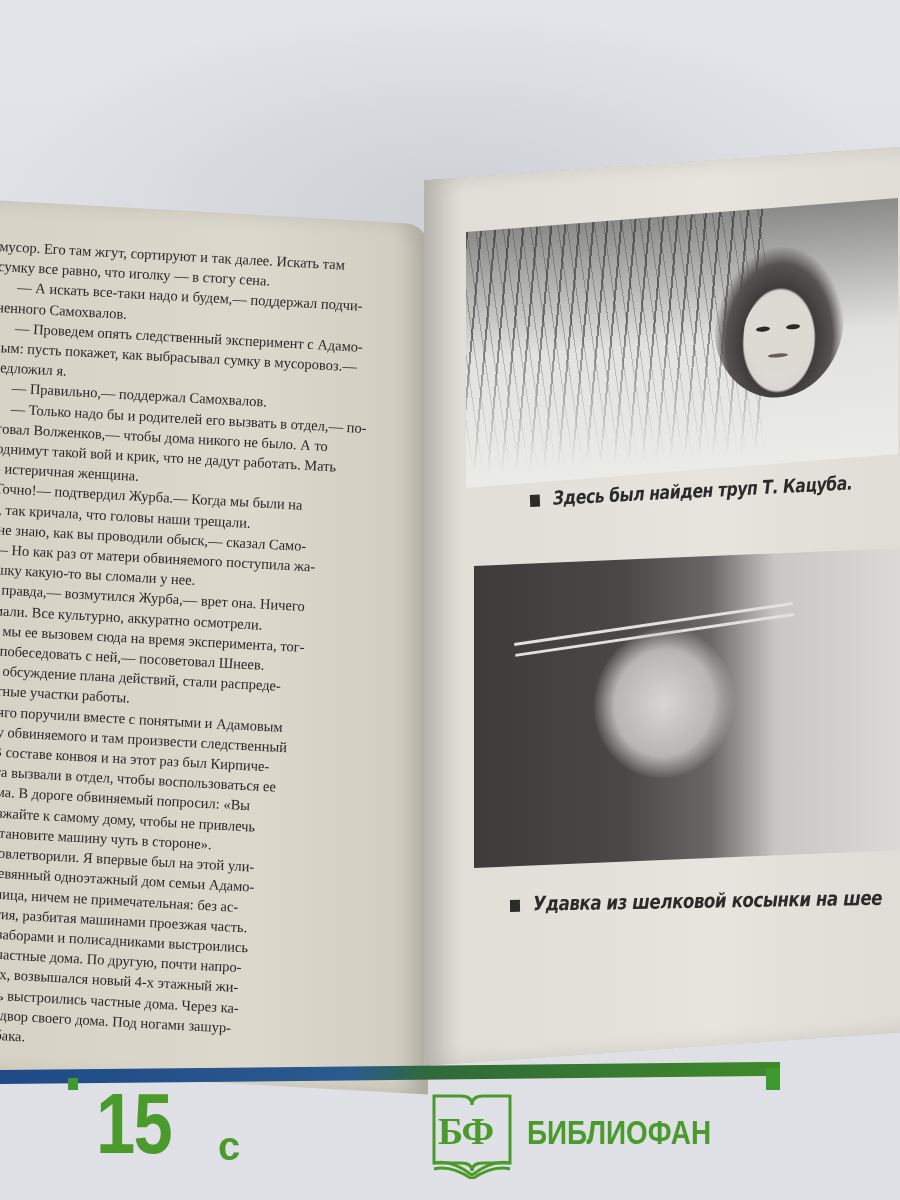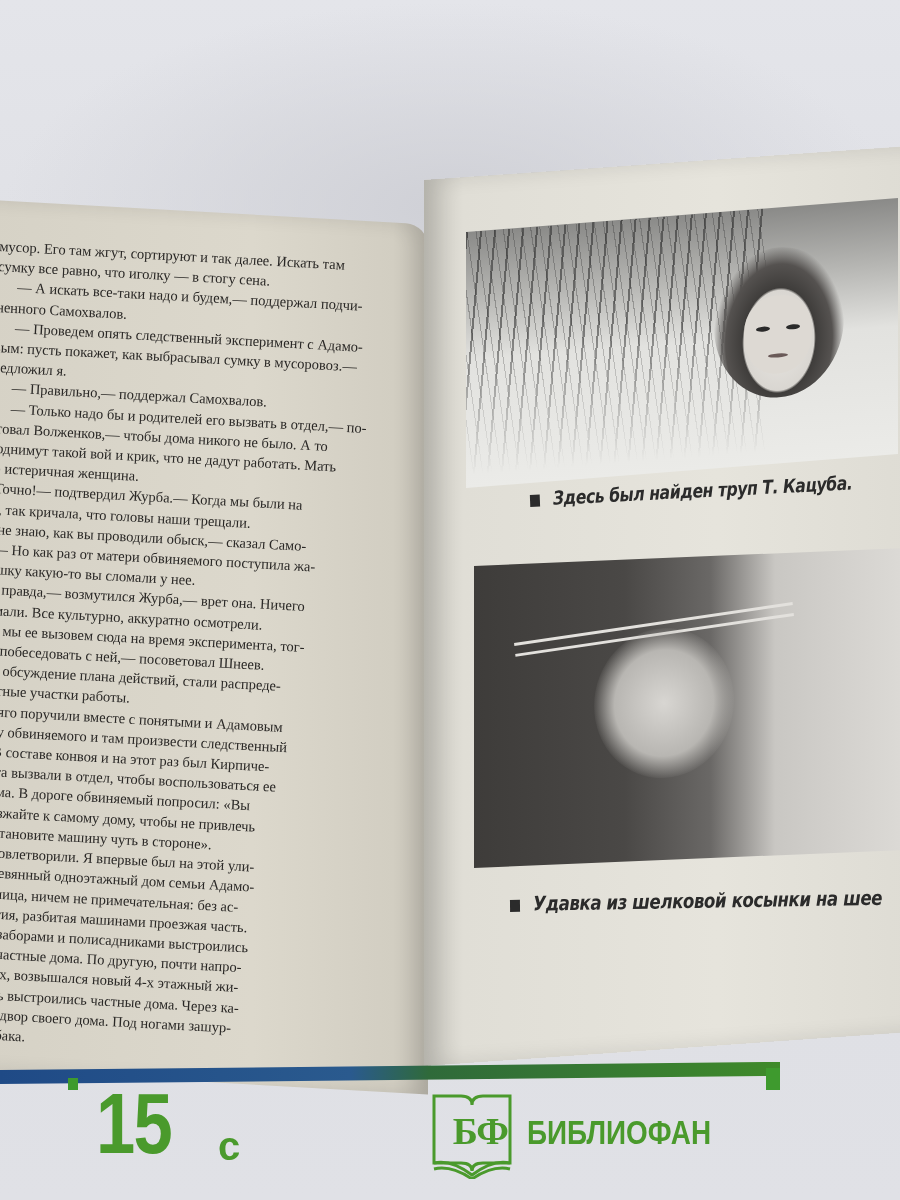--- a/index.html
+++ b/index.html
@@ -111,21 +111,21 @@
   }
   .price-unit {
     position: absolute; left: 218px; top: 1126px;
     font-family: "Liberation Sans", "DejaVu Sans", sans-serif; font-weight: bold;
     color: #4a9a2c; font-size: 40px; line-height: 1;
   }
   .logo-book {
     position: absolute; left: 431px; top: 1093px; width: 82px; height: 86px;
   }
   .logo-text-mark {
-    position: absolute; left: 438px; top: 1112px; width: 70px; text-align: right;
+    position: absolute; left: 438px; top: 1112px; width: 70px; text-align: left;
     font-family: "Liberation Serif", "DejaVu Serif", serif; font-weight: bold;
     color: #4a9a2c; font-size: 38px; letter-spacing: -1px; line-height: 1;
   }
   .logo-name {
     position: absolute; left: 527px; top: 1115px;
     font-family: "Liberation Sans", "DejaVu Sans", sans-serif; font-weight: bold;
     color: #4a9a2c; font-size: 34px; letter-spacing: 0px; line-height: 1;
     transform: scaleX(0.82); transform-origin: left top;
   }
 </style>

